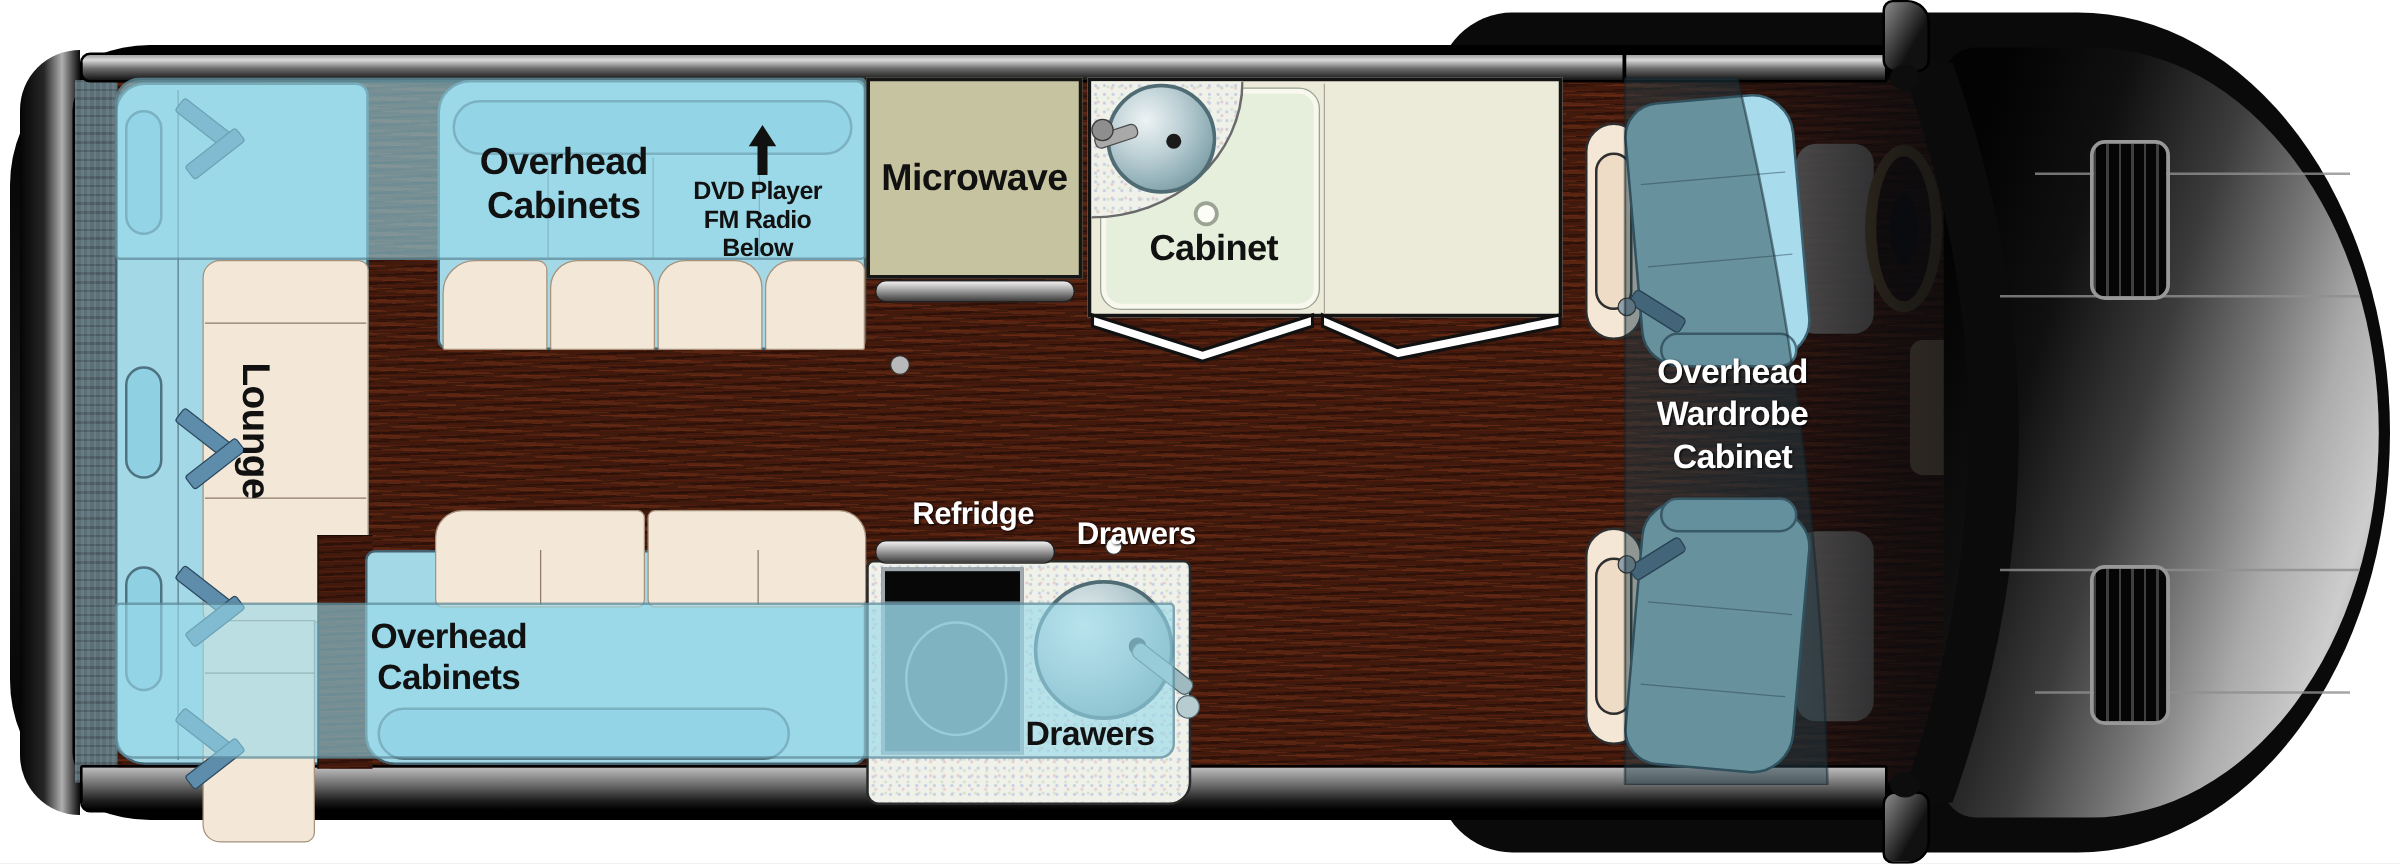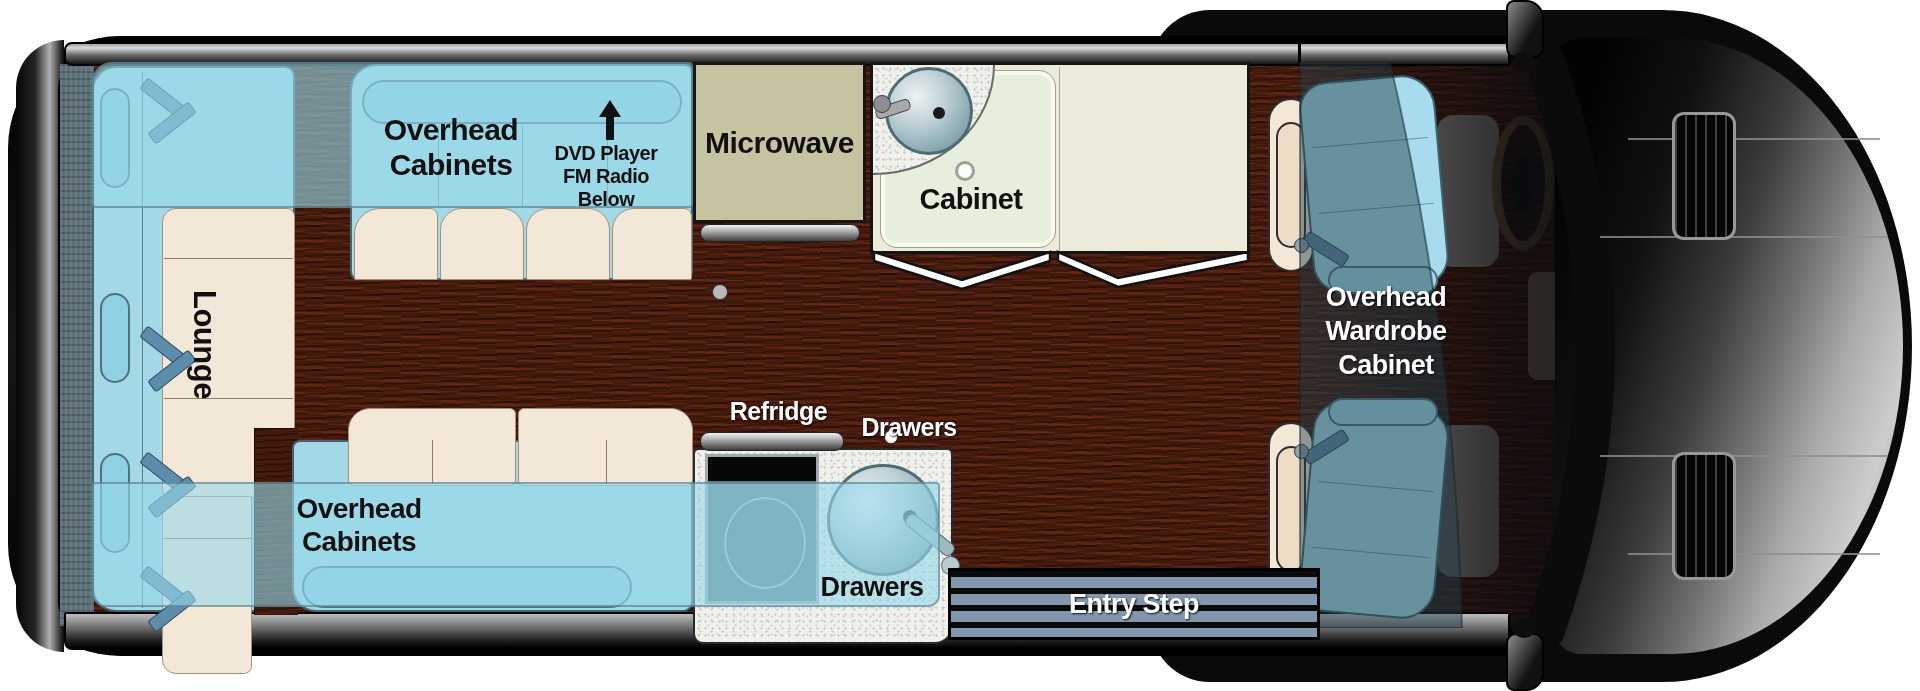--- a/index.html
+++ b/index.html
@@ -190,24 +190,20 @@
   <div class="abs label-white ctr" style="left:706px;top:396px;width:145px;height:30px;font-size:25px;z-index:13;">Refridge</div>
   <div class="abs label-white ctr" style="left:848px;top:412px;width:122px;height:30px;font-size:25px;z-index:13;">Drawers</div>
   <div class="abs label-black ctr" style="left:820px;top:572px;width:104px;height:30px;font-size:27px;z-index:14;">Drawers</div>
 
   <div class="abs band" style="left:92px;top:482px;width:848px;height:125px;border-radius:4px 4px 12px 14px;"></div>
   <div class="abs label-black" style="left:286px;top:492px;width:146px;z-index:13;font-size:28px;line-height:33px;text-align:center;">
     <span>Overhead</span><br>
     <span>Cabinets</span>
   </div>
 
-  <div class="abs" style="left:948px;top:568px;width:372px;height:72px;border:3px solid #000;box-sizing:border-box;z-index:13;
-              background:repeating-linear-gradient(180deg,#0b0b0b 0 6px,#8296ad 6px 17px);">
-    <div class="abs label-white ctr" style="left:0;top:0;width:100%;height:100%;font-size:27px;">Entry Step</div>
-  </div>
 
   <div class="abs" style="left:1268px;top:70px;width:182px;height:232px;z-index:10;">
     <div class="abs cream-pill" style="left:0;top:28px;width:46px;height:174px;"></div>
     <div class="abs cream-pill" style="left:8px;top:52px;width:30px;height:126px;background:#efdcc6;border-radius:16px;"></div>
     <div class="abs seat" style="left:38px;top:8px;width:136px;height:212px;border-radius:28px 34px 30px 30px;transform:rotate(-5deg);">
       <div class="seat-line" style="top:62px;"></div>
       <div class="seat-line" style="top:128px;"></div>
     </div>
     <div class="abs" style="left:34px;top:172px;width:46px;height:12px;background:#5e88a6;border:1px solid #2c4558;border-radius:4px;transform:rotate(32deg);"></div>
     <div class="abs" style="left:26px;top:168px;width:13px;height:13px;border-radius:50%;background:#93a3ad;border:1px solid #333;"></div>

